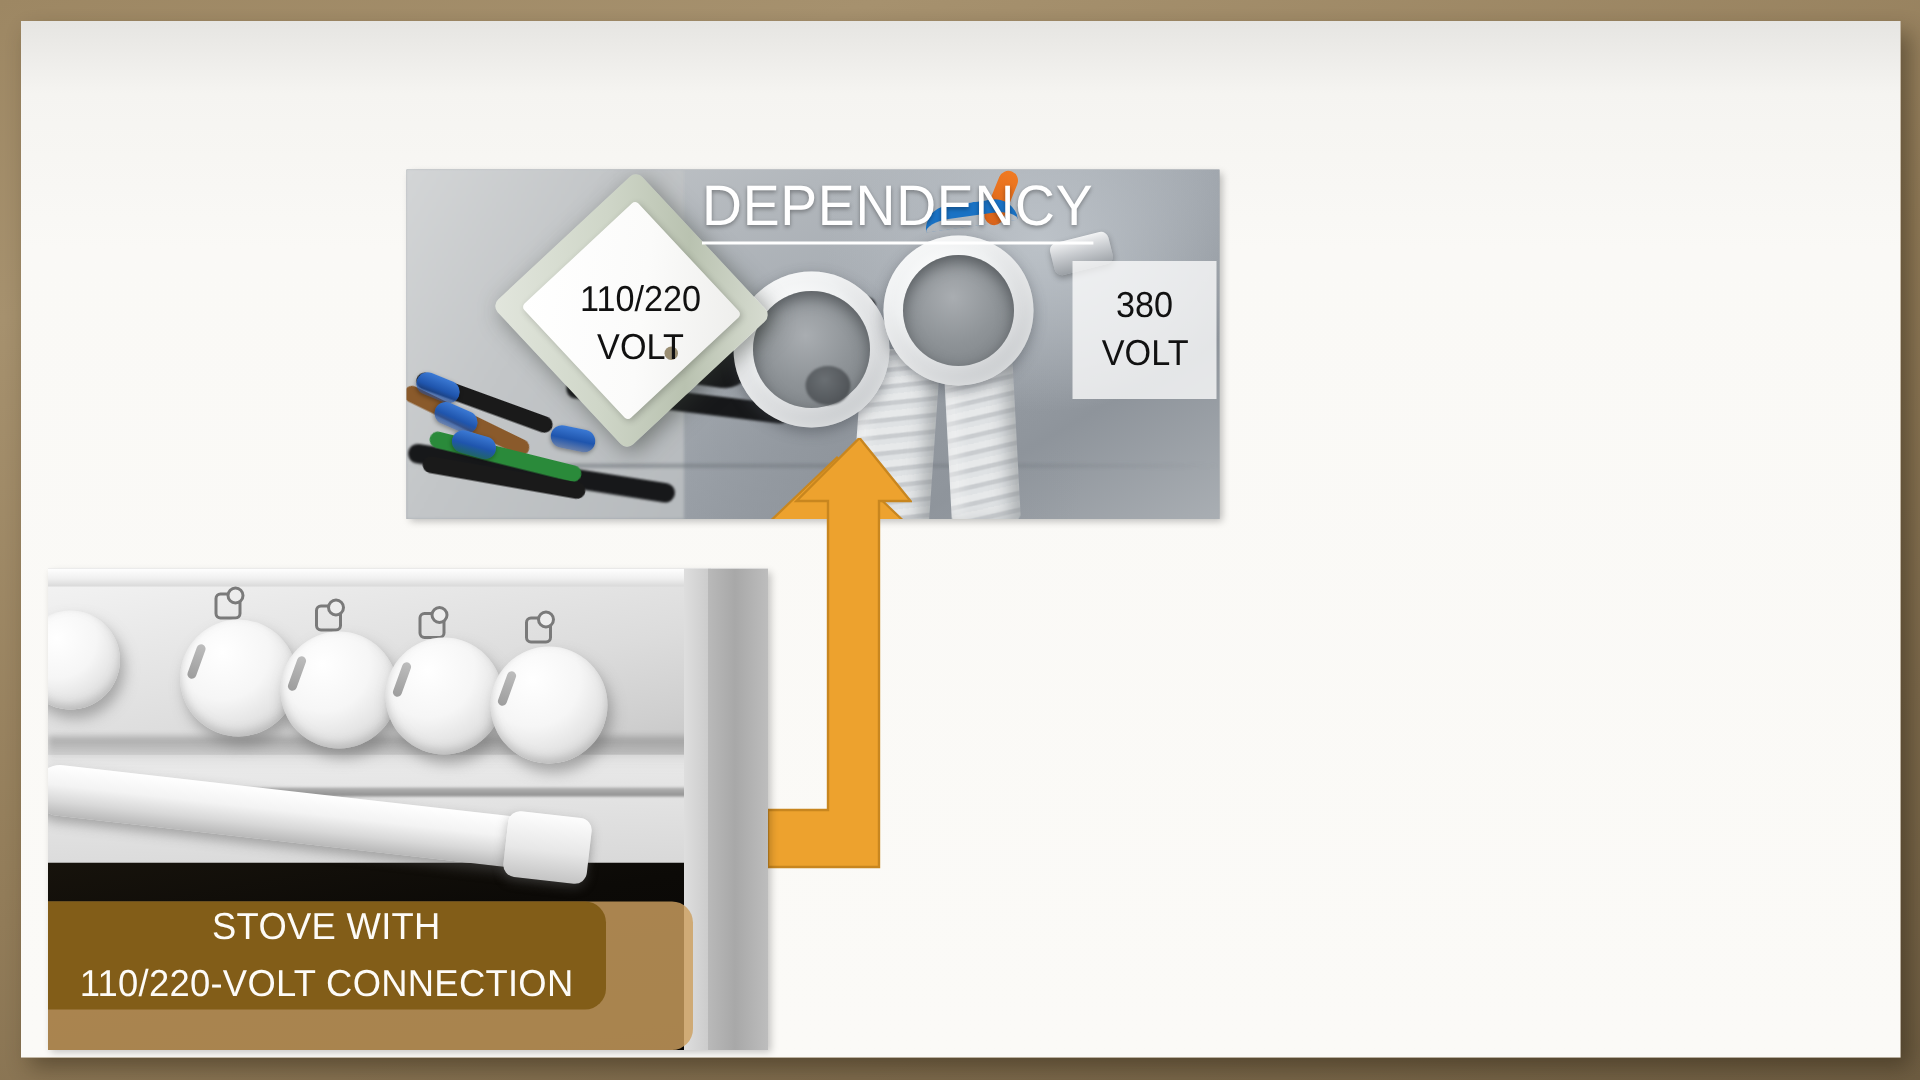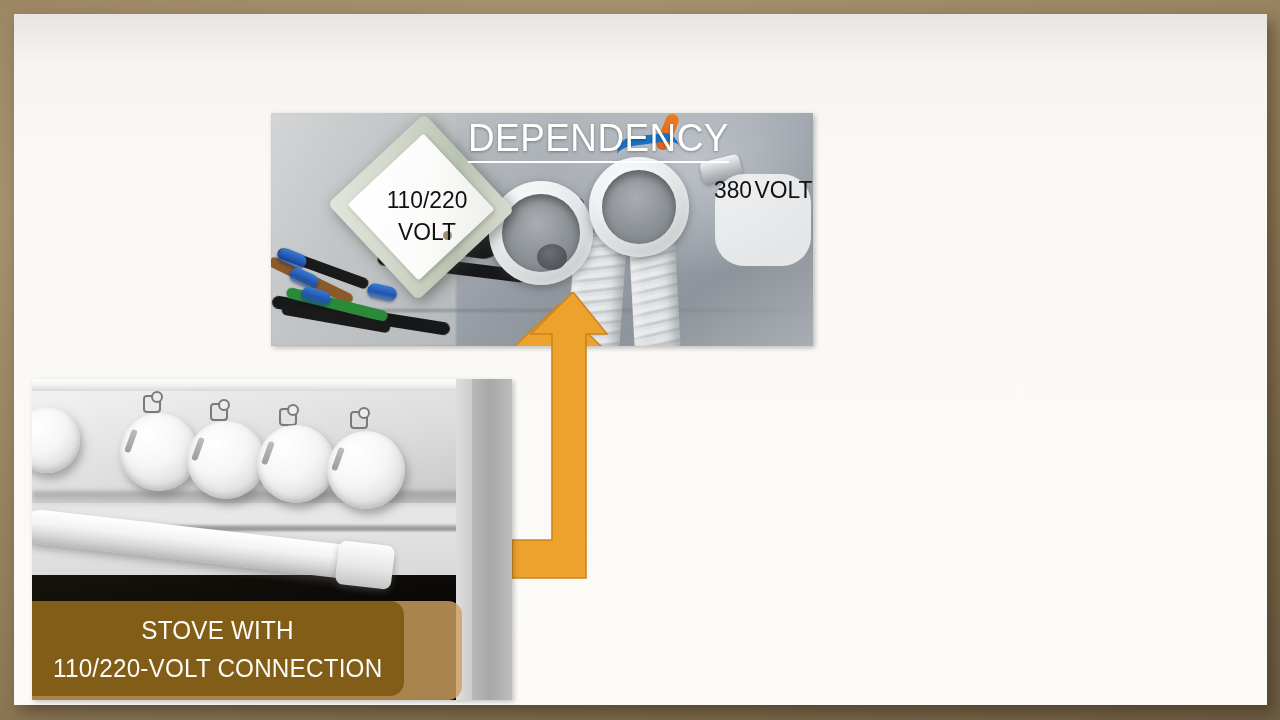--- a/index.html
+++ b/index.html
@@ -216,23 +216,23 @@
 
   
   #volt-380-box {
     position: absolute;
     left: 715px;
     top: 174px;
     width: 96px;
     height: 92px;
     background: rgba(255,255,255,0.76);
     display: flex;
-    flex-direction: row;
+    flex-direction: column;
+    align-items: center;
     justify-content: center;
-    border-radius: 29px;
   }
   #volt-380-box .ln {
     font-size: 24px;
     line-height: 1.32;
     color: #111111;
     transform: scaleX(0.95);
   }
 
   
   #flow-arrow {
@@ -348,21 +348,21 @@
     width: 430px;
     height: 99px;
     background: rgba(205,160,95,0.82);
     border-radius: 0 14px 14px 0;
   }
   #caption-band-front {
     position: absolute;
     left: 32px;
     top: 601px;
     width: 372px;
-    height: 95px;
+    height: 72px;
     background: rgba(124,88,17,0.88);
     border-radius: 0 14px 14px 0;
     display: flex;
     flex-direction: column;
     align-items: center;
     justify-content: center;
   }
   #caption-band-front .cap-line {
     color: #fdfbf7;
     font-size: 25px;

